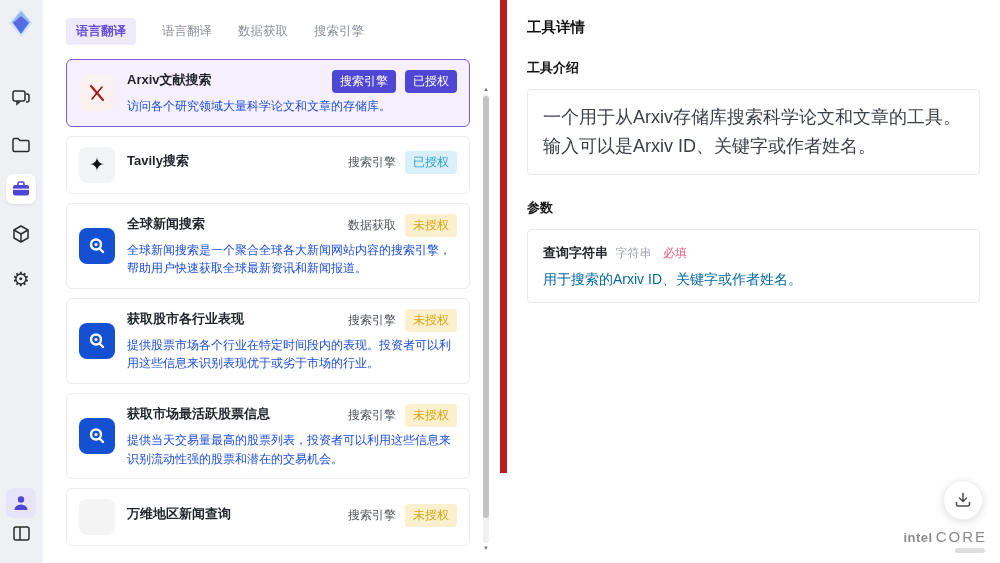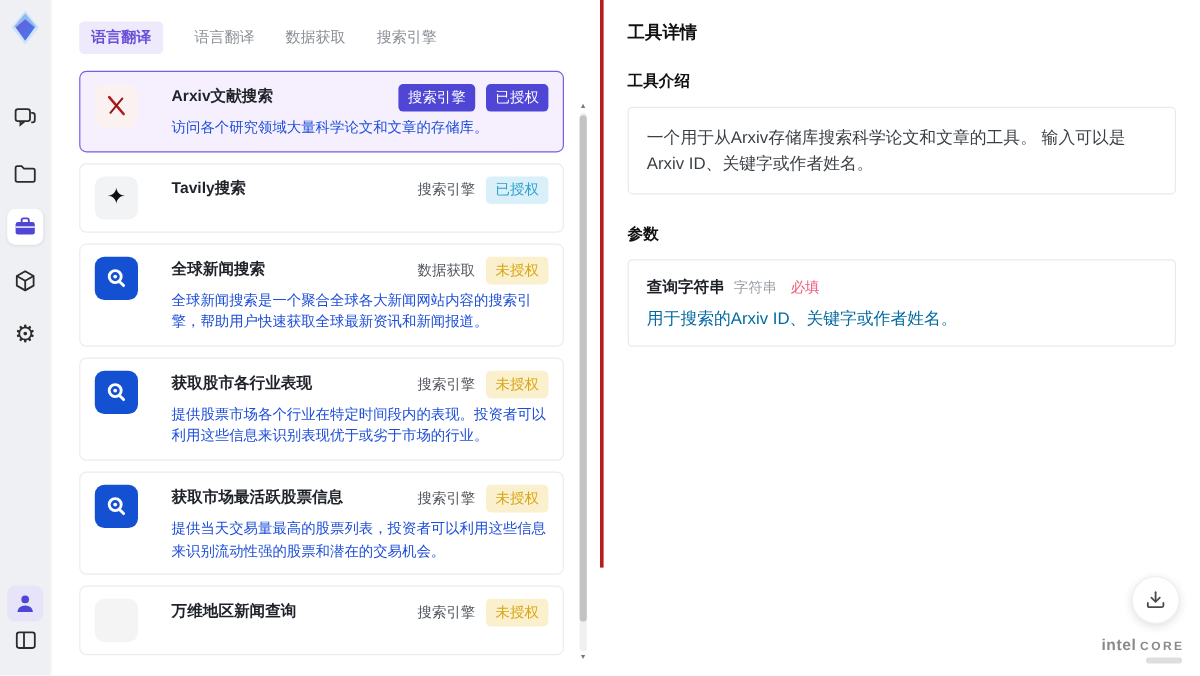--- a/index.html
+++ b/index.html
@@ -16,22 +16,22 @@
   .rail-btn.active { background:#ffffff; box-shadow:0 1px 3px rgba(0,0,0,.08); }
   .rail-btn.tint { background:#e7e3f8; }
   .gear-glyph { font-size:20px; line-height:1; color:#2b2b2b; }
   
   .tools-panel { position:absolute; left:42px; top:0; width:458px; height:563px;
                  border-left:1px solid #f2f2f2; padding:18px 30px 0 23px; overflow:hidden; }
   .panel-title { font-size:15px; font-weight:bold; color:#111; margin-bottom:16px; }
   .tabs { display:flex; align-items:center; gap:26px; margin-bottom:14px; }
   .tab { font-size:12.5px; color:#8b9097; cursor:pointer; padding:5px 0; white-space:nowrap; }
   .tab.active { color:#6a4fd8; background:#efeafb; padding:5px 10px; border-radius:4px; font-weight:bold; }
-  .card { display:flex; gap:28px; padding:10px 12px; border:1px solid #ececec; border-radius:6px;
-          margin-bottom:9px; background:#fff; align-items:flex-start; cursor:pointer; }
+  .card { display:flex; gap:12px; padding:10px 12px; border:1px solid #ececec; border-radius:6px;
+          margin-bottom:9px; background:#fff; align-items:center; cursor:pointer; }
   .card.selected { border:1.5px solid #7c5ce0; background:#f6f0fe; }
   .card-icon { width:36px; height:36px; border-radius:8px; flex:none;
                display:flex; align-items:center; justify-content:center; }
   .icon-arxiv { background:#faf1f0; }
   .icon-tavily { background:#f2f3f5; font-size:19px; color:#111; }
   .icon-blue { background:#1450d2; }
   .icon-news { background:#f4f4f4; }
   .card-content { flex:1; min-width:0; }
   .card-head { display:flex; justify-content:space-between; align-items:flex-start; margin-bottom:4px; }
   .card-title { font-size:13px; font-weight:bold; color:#1f2329; padding-top:1px; }
@@ -42,38 +42,38 @@
   .badge.blue { background:#d9f0f9; color:#2e9fd0; }
   .badge.yellow { background:#faf0cd; color:#d8a514; }
   .card-desc { font-size:12px; color:#1d4ed8; line-height:1.55; }
   
   .scrollbar { position:absolute; top:86px; bottom:12px; right:10px; width:8px; }
   .sb-arrow { position:absolute; left:0; width:8px; text-align:center; font-size:6px; color:#777; line-height:6px; }
   .sb-track { position:absolute; top:8px; bottom:8px; left:1px; width:6px; background:#f0f0f0; border-radius:3px; }
   .sb-thumb { position:absolute; top:2px; left:0; width:6px; height:94%; background:#c3c3c3; border-radius:3px; }
   
   .details { position:absolute; left:500px; top:0; right:0; height:473px;
-             border-left:3px solid #b91c1c; padding:18px 20px 0 20px; }
+             border-left:7px solid #b91c1c; padding:18px 20px 0 20px; }
   .details-title { font-size:14.5px; font-weight:bold; color:#111; margin-bottom:22px; }
   .section-heading { font-size:13px; font-weight:bold; color:#111; margin-bottom:12px; }
   .info-box { border:1px solid #e9e9e9; border-radius:4px; padding:13px 15px;
-              font-size:14px; color:#3a3f45; line-height:1.6; margin-bottom:24px; }
+              font-size:18px; color:#3a3f45; line-height:1.6; margin-bottom:24px; }
   .param-box { border:1px solid #e9e9e9; border-radius:4px; padding:13px 15px; }
   .param-name { font-size:13px; font-weight:bold; color:#1f2329; }
   .param-type { font-size:12px; color:#9aa0a6; margin-left:3px; }
   .param-required { font-size:12px; color:#ef5a7a; margin-left:7px; }
   .param-desc { font-size:14px; color:#0369a1; margin-top:9px; }
   
   .fab { position:absolute; right:17px; bottom:43px; width:40px; height:40px; border-radius:50%;
          background:#fff; border:1px solid #f0f0f0; box-shadow:0 2px 8px rgba(0,0,0,.13);
          display:flex; align-items:center; justify-content:center; cursor:pointer; }
   .intel { position:absolute; right:13px; bottom:10px; text-align:right; color:#8a8a8a; }
   .intel-row { font-size:13px; letter-spacing:.5px; }
   .intel-name { font-weight:bold; }
-  .intel-core { font-size:10px; letter-spacing:2px; margin-left:3px;font-weight:bold; }
+  .intel-core { font-size:15px; letter-spacing:2px; margin-left:3px; }
   .intel-bar { width:30px; height:5px; background:#dedede; border-radius:2px; margin:3px 2px 0 auto; }
 </style>
 </head>
 <body>
 
 <div class="rail">
   <div class="rail-logo">
     <svg width="27" height="30" viewBox="0 0 27 30">
       <defs>
         <linearGradient id="lg1" x1="0" y1="0" x2="1" y2="1">

